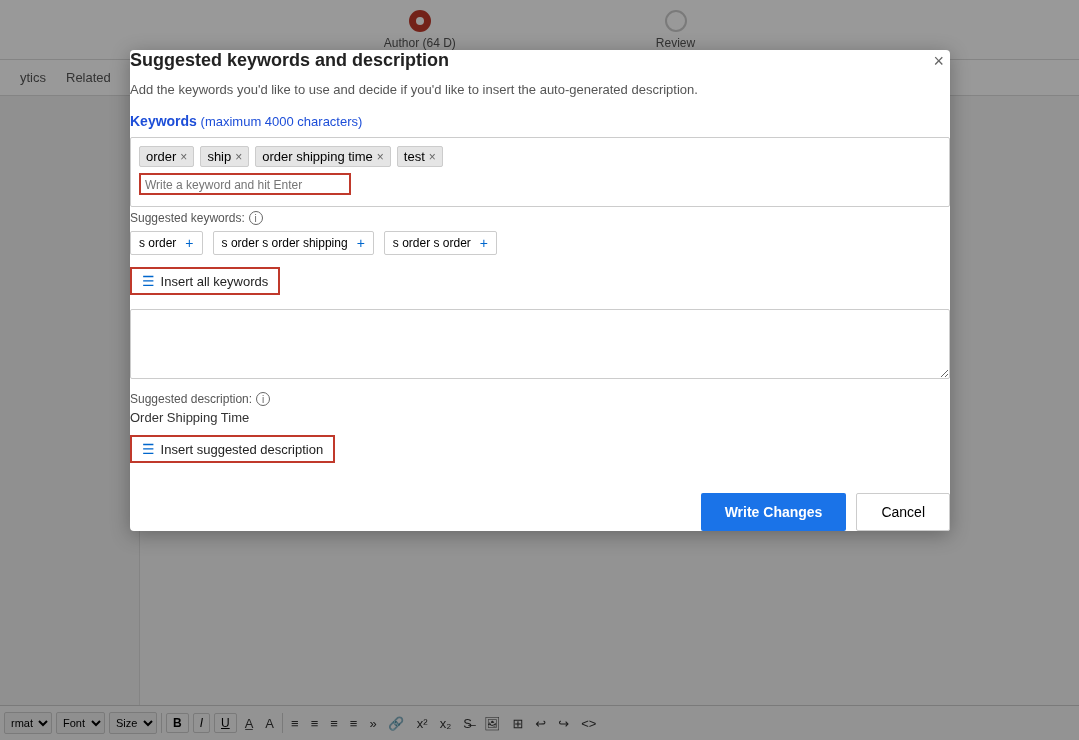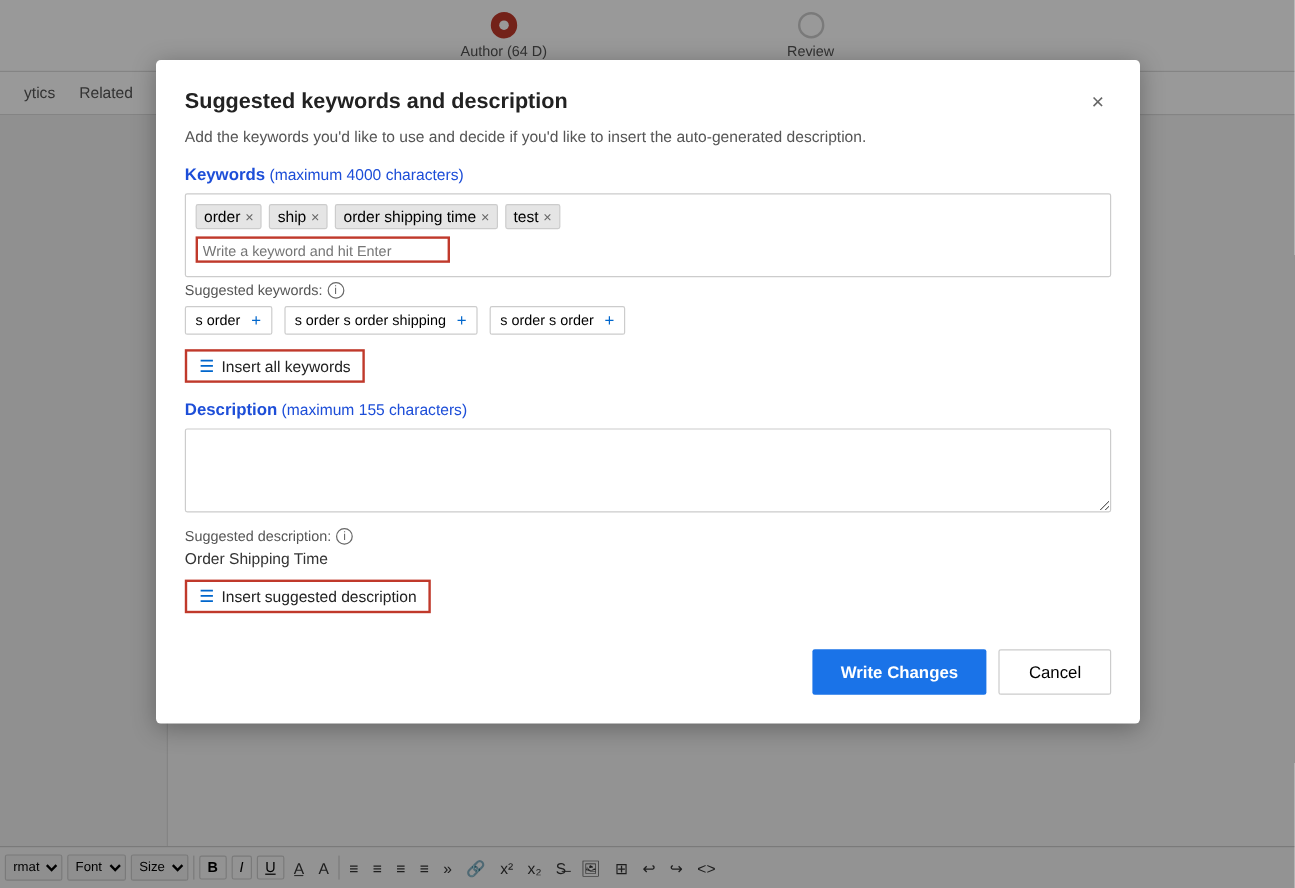--- a/index.html
+++ b/index.html
@@ -134,21 +134,20 @@
     
     .modal {
       position: absolute;
       top: 50px;
       left: 130px;
       width: 820px;
       background: #fff;
       border-radius: 4px;
       box-shadow: 0 4px 20px rgba(0,0,0,0.3);
       z-index: 20;
-      padding: 24px;
     }
 
     .modal-header {
       display: flex;
       justify-content: space-between;
       align-items: flex-start;
       margin-bottom: 10px;
     }
 
     .modal-title {
@@ -505,24 +504,20 @@
       <span class="add-icon">+</span>
     </span>
   </div>
 
   <button class="insert-btn">
     <span class="insert-btn-icon">☰</span>
     <span>Insert all keywords</span>
   </button>
 
   
-  <div class="section-label">
-    <strong>Description</strong>
-    <span>(maximum 155 characters)</span>
-  </div>
   <textarea class="description-textarea" style=""></textarea>
 
   
   <div class="suggested-desc-label">
     <span>Suggested description:</span>
     <span class="info-icon">i</span>
   </div>
   <div class="suggested-desc-value">Order Shipping Time</div>
 
   <button class="insert-desc-btn">

